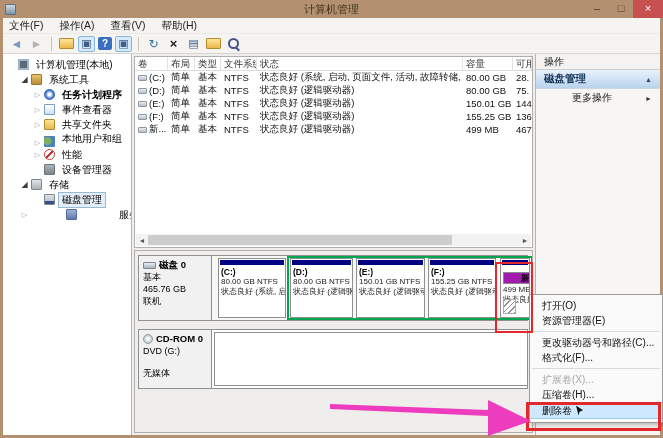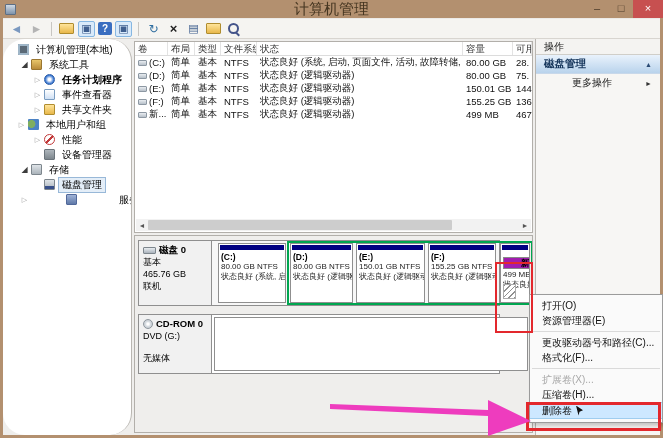--- a/index.html
+++ b/index.html
@@ -3,21 +3,21 @@
 <meta charset="utf-8">
 <style>
   html,body{width:663px;height:438px;margin:0;overflow:hidden;
     font-family:"Liberation Sans","DejaVu Sans",sans-serif;}
   *{box-sizing:border-box;}
   .window{position:absolute;inset:0;background:var(--titlebar,#b3906f);}
   
   .titlebar{height:18px;display:flex;align-items:center;position:relative;}
   .app-icon{width:11px;height:11px;margin-left:5px;background:linear-gradient(#cfd9e4,#7e93ab);
     border:1px solid #5d6f85;border-radius:1px;}
-  .title{position:absolute;left:0;right:0;text-align:center;font-size:15px;color:#463621;}
+  .title{position:absolute;left:0;right:0;text-align:center;font-size:11px;color:#463621;}
   .win-controls{margin-left:auto;display:flex;align-items:center;height:18px;z-index:2;}
   .ctrl{width:24px;height:16px;line-height:15px;text-align:center;font-size:11px;color:#4a3a28;cursor:default;}
   .ctrl.close{background:var(--close-button,#c75050);color:#fff;width:30px;height:18px;line-height:17px;}
   
   .app-body{position:absolute;left:3px;right:3px;top:18px;bottom:3px;background:#f5f4f1;
     display:flex;flex-direction:column;}
   .menubar{height:15px;display:flex;align-items:center;gap:16px;padding:1px 6px 0;font-size:10.5px;color:#222;}
   .toolbar{height:21px;display:flex;align-items:center;gap:3px;padding:0 5px;
     border-top:1px solid #eceae7;border-bottom:1px solid #d8d5d0;}
   .tb-sep{width:1px;height:14px;background:#c8c6c2;margin:0 3px;}
@@ -31,21 +31,21 @@
   .tbi-delete{color:#222;font-size:13px;font-weight:bold;}
   .tbi-refresh{color:#2f6ea0;font-size:12px;}
   .tbi-up-folder::before,.tbi-open-folder::before{content:"";width:13px;height:9px;
     background:linear-gradient(#ffe49a,#e8b84b);border:1px solid #b08d2f;border-radius:1px;}
   .tbi-find::before{content:"";width:7px;height:7px;border:2px solid #44548a;border-radius:50%;}
   .tbi-find::after{content:"";width:5px;height:2px;background:#44548a;transform:rotate(45deg);
     position:absolute;right:2px;bottom:2px;}
   
   .content{flex:1;min-height:0;display:flex;background:#efeeec;}
   .tree-pane{width:129px;flex:none;background:#fff;border-right:1px solid #b9b6b1;
-    padding-top:3px;font-size:10px;overflow:hidden;border-radius:22px;}
+    padding-top:3px;font-size:10px;overflow:hidden;}
   .tree-item{display:flex;align-items:center;height:15px;white-space:nowrap;}
   .expander{width:11px;flex:none;text-align:center;font-size:7px;color:#9a9a9a;}
   .expander.expanded{color:#3c3c3c;font-size:8px;}
   .tree-icon{width:11px;height:11px;margin:0 3px 0 1px;flex:none;border-radius:1px;background:#9fb0c0;}
   .ti-computer-management{background:#5b6a77;box-shadow:inset 0 0 0 2px #9fb6c8;}
   .ti-system-tools{background:linear-gradient(#e8c66a,#b98b3a);border:1px solid #9a7630;}
   .ti-task-scheduler{background:radial-gradient(#fff 20%,#3f7bd4 65%);border-radius:50%;border:1px solid #2d5ea8;}
   .ti-event-viewer{background:linear-gradient(#fff,#cfe0f4);border:1px solid #7a9cc0;}
   .ti-shared-folders{background:linear-gradient(#ffe49a,#e8b84b);border:1px solid #b08d2f;}
   .ti-local-users-groups{background:radial-gradient(circle at 32% 45%,#7fae5f 38%,#4b82c4 44%);}
@@ -70,21 +70,21 @@
   .c6{flex:1;width:auto;}
   .vol-cell{display:flex;align-items:center;gap:2px;}
   .vol-icon{width:9px;height:6px;flex:none;background:linear-gradient(#e9edf1,#b7c0c9);
     border:1px solid #8d98a3;border-radius:1px;}
   .hscroll{position:absolute;left:1px;right:1px;bottom:1px;height:12px;background:#f2f2f2;
     display:flex;align-items:center;}
   .hs-arrow{width:12px;text-align:center;font-size:7px;color:#555;}
   .hs-track{flex:1;height:12px;position:relative;}
   .hs-thumb{position:absolute;left:0;top:1px;height:10px;width:82%;background:#cdcdcd;border-radius:1px;}
   .graphic-pane{flex:1;margin-top:2px;background:#efeeec;border:1px solid #b2afaa;position:relative;overflow:hidden;}
-  .disk-row{position:absolute;left:3px;width:362px;border:1px solid #8f8f8f;background:#fbfbfb;display:flex;}
+  .disk-row{position:absolute;left:3px;width:390px;border:1px solid #8f8f8f;background:#fbfbfb;display:flex;}
   #disk0-row{top:4px;height:66px;}
   #cdrom-row{top:78px;height:60px;}
   .row-label{width:73px;flex:none;border-right:1px solid #8f8f8f;background:#f1f1f1;
     padding:3px 4px;font-size:9px;line-height:12px;}
   .rl-title{font-weight:bold;font-size:9.5px;display:flex;align-items:center;gap:3px;white-space:nowrap;}
   .drive-icon{width:13px;height:7px;flex:none;background:linear-gradient(#e9edf1,#aab3bc);
     border:1px solid #7d868d;border-radius:1px;}
   .cd-icon{width:10px;height:10px;flex:none;border-radius:50%;border:1px solid #8f979e;
     background:radial-gradient(#fff 18%,#d8dde2 45%,#b9c1c8);}
   .cells{position:relative;flex:1;background:#f7f7f7;}
@@ -133,20 +133,26 @@
   <div class="titlebar">
     <span class="app-icon"></span>
     <span class="title">计算机管理</span>
     <span class="win-controls">
       <span class="ctrl">–</span>
       <span class="ctrl">□</span>
       <span class="ctrl close">×</span>
     </span>
   </div>
   <div class="app-body">
+    <div class="menubar" id="menubar">
+        <span class="menu-item">文件(F)</span>
+        <span class="menu-item">操作(A)</span>
+        <span class="menu-item">查看(V)</span>
+        <span class="menu-item">帮助(H)</span>
+      </div>
     <div class="toolbar" id="toolbar">
         <span class="tb-icon tbi-back">◄</span>
         <span class="tb-icon tbi-forward">►</span>
         <span class="tb-sep"></span>
         <span class="tb-icon tbi-up-folder"></span>
         <span class="tb-icon tbi-show-console-tree boxed">▣</span>
         <span class="tb-icon tbi-help">?</span>
         <span class="tb-icon tbi-show-action-pane boxed">▣</span>
         <span class="tb-sep"></span>
         <span class="tb-icon tbi-refresh">↻</span>
@@ -175,21 +181,21 @@
           <div class="tree-item" style="padding-left: 29px;">
             <span class="expander">▷</span>
             <span class="tree-icon ti-event-viewer"></span>
             <span class="tree-label">事件查看器</span>
           </div>
           <div class="tree-item" style="padding-left: 29px;">
             <span class="expander">▷</span>
             <span class="tree-icon ti-shared-folders"></span>
             <span class="tree-label">共享文件夹</span>
           </div>
-          <div class="tree-item" style="padding-left: 13px;">
+          <div class="tree-item" style="padding-left: 29px; align-items: flex-end;">
             <span class="expander">▷</span>
             <span class="tree-icon ti-local-users-groups"></span>
             <span class="tree-label">本地用户和组</span>
           </div>
           <div class="tree-item" style="padding-left: 29px;">
             <span class="expander">▷</span>
             <span class="tree-icon ti-performance"></span>
             <span class="tree-label">性能</span>
           </div>
           <div class="tree-item" style="padding-left: 29px;">

